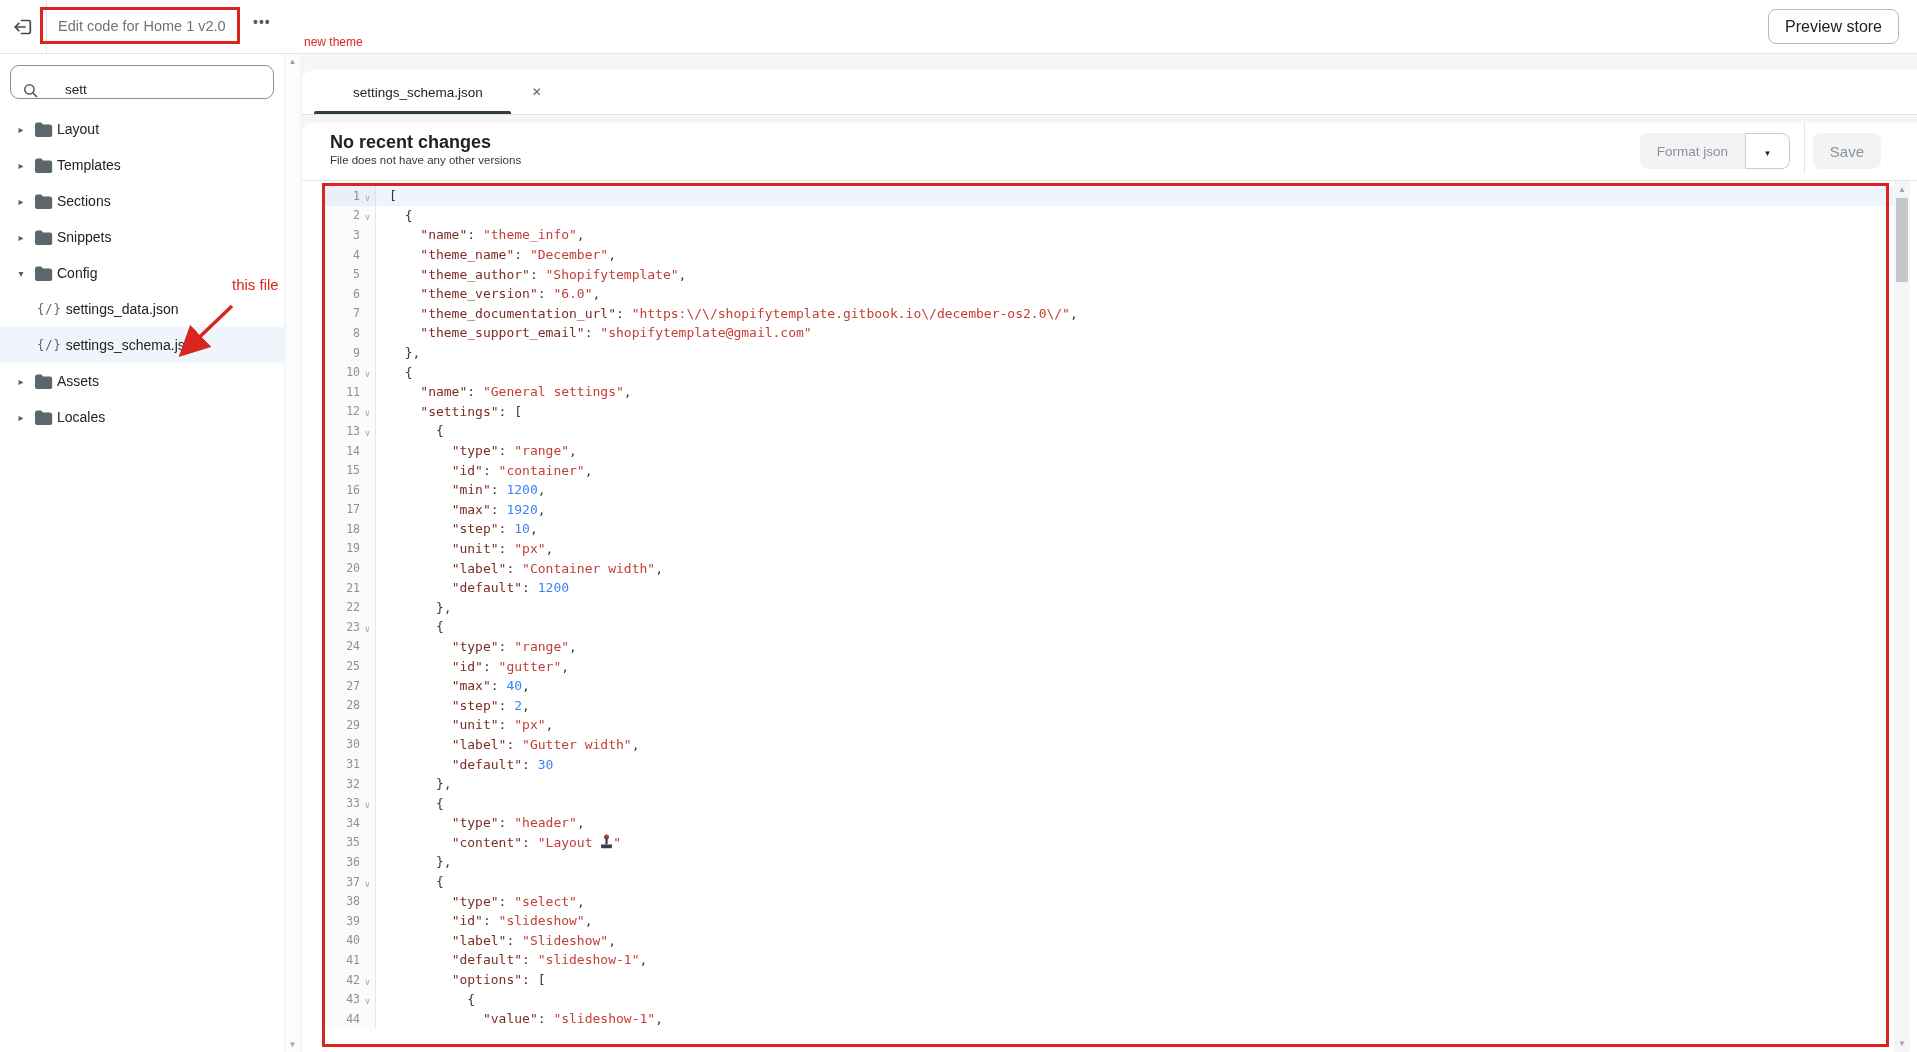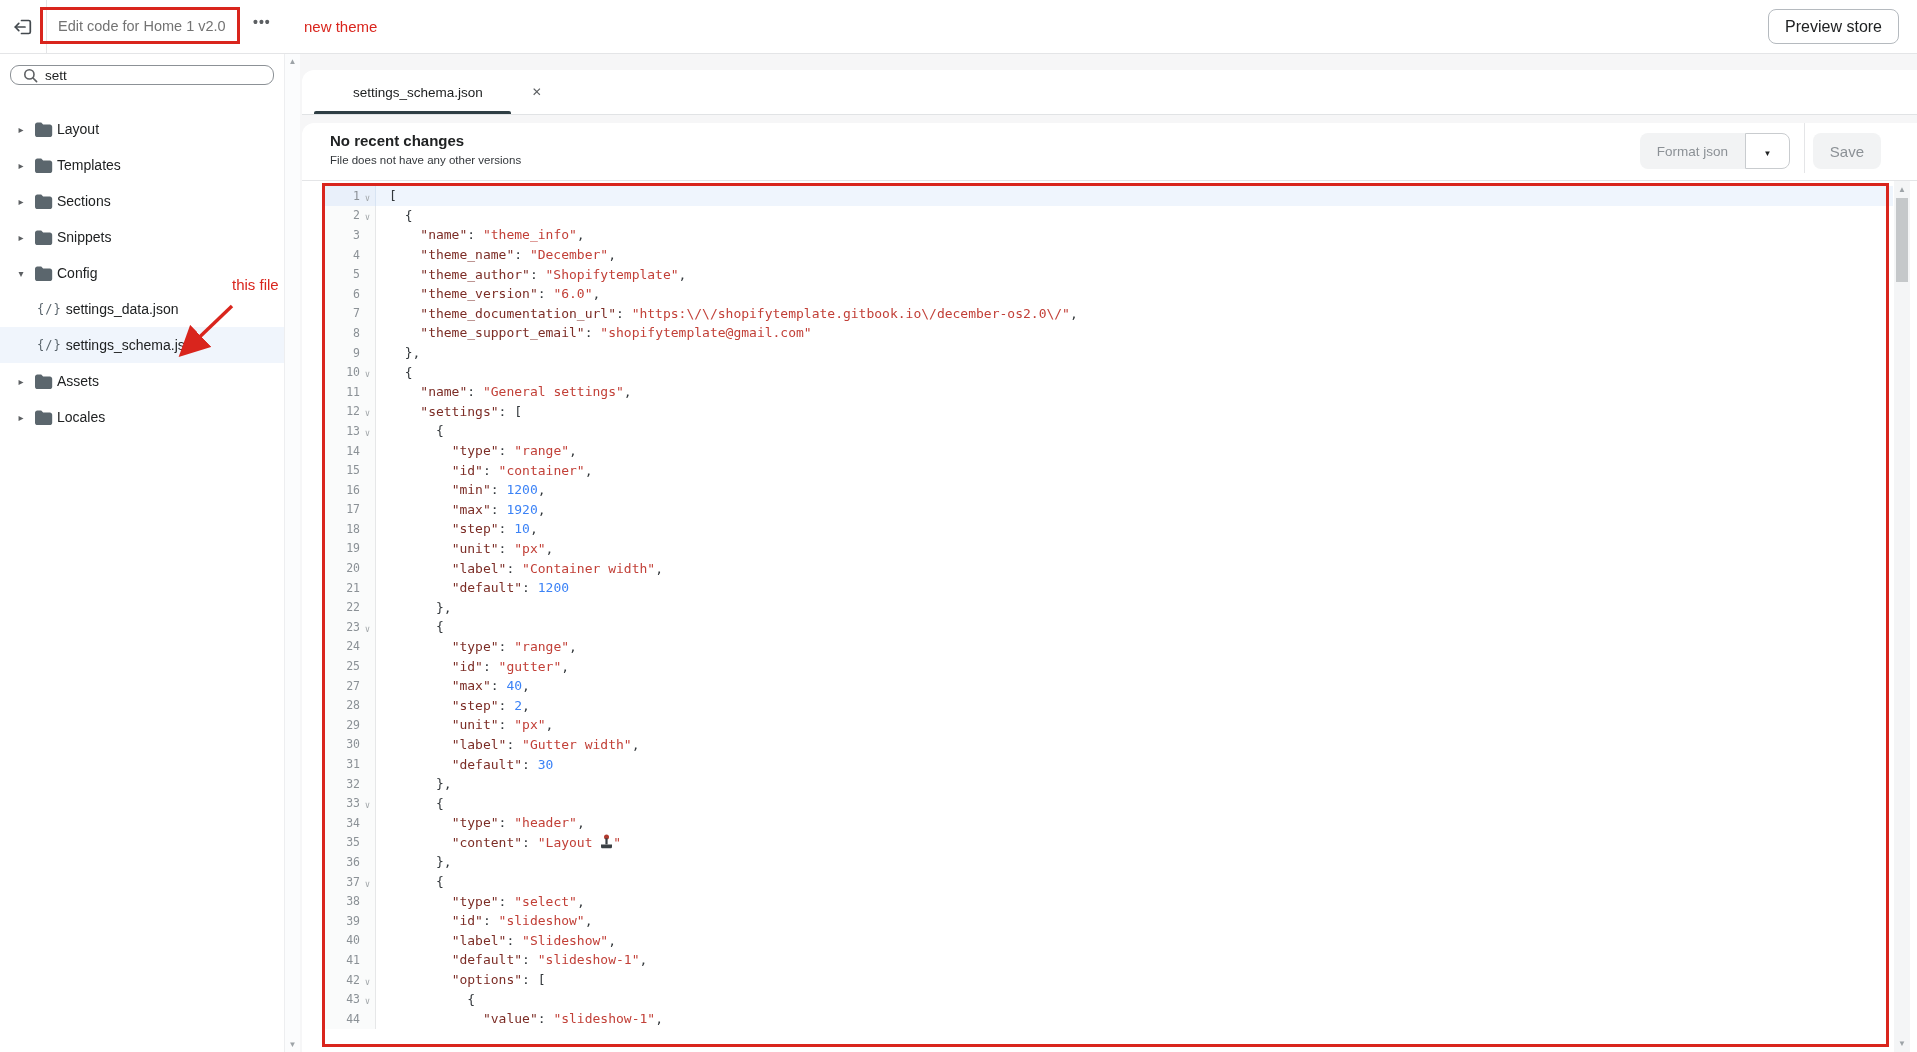--- a/index.html
+++ b/index.html
@@ -7,47 +7,47 @@
   
   .topbar{position:absolute;left:0;top:0;right:0;height:53px;background:#fff;border-bottom:1px solid #e4e5e7;z-index:20}
   .back-btn{position:absolute;left:0;top:0;width:47px;height:53px;background:#fff;border:none;border-right:1px solid #e4e5e7;cursor:pointer;display:flex;align-items:center;justify-content:center}
   .page-title{position:absolute;left:58px;top:18px;font-size:14.5px;color:#737373;white-space:nowrap}
   .more-btn{position:absolute;left:247px;top:13px;border:none;background:none;color:#5c5f62;font-size:14px;font-weight:700;letter-spacing:1px;cursor:pointer}
   .preview-btn{position:absolute;right:18px;top:9px;height:35px;padding:0 16px;background:#fff;border:1px solid #b5babf;border-radius:8px;font-size:16px;color:#202223;font-family:inherit;cursor:pointer}
   
   .annot{color:#d9251d}
   .annot-box{position:absolute;border:3px solid #d9251d;box-sizing:border-box;pointer-events:none;z-index:30;background:transparent}
   .title-annot{left:40px;top:7px;width:200px;height:37px}
-  .new-theme{position:absolute;left:304px;top:18px;font-size:15px;z-index:30}
+  .new-theme{position:absolute;left:304px;top:35px;font-size:12px;z-index:30}
   .this-file{position:absolute;left:232px;top:222px;font-size:15px;z-index:30}
   .annot-arrow{position:absolute;left:168px;top:240px;z-index:30;pointer-events:none}
   
   .sidebar{position:absolute;left:0;top:54px;width:284px;bottom:0;background:#fff}
-  .search-box{position:absolute;left:10px;top:11px;width:264px;height:20px;border:1px solid #8c9196;border-radius:9px;display:flex;align-items:center;gap:5px;padding:0 12px;box-sizing:border-box;background:#fff}
+  .search-box{position:absolute;left:10px;top:11px;width:264px;height:34px;border:1px solid #8c9196;border-radius:9px;display:flex;align-items:flex-end;gap:25px;padding:0 12px;box-sizing:border-box;background:#fff}
   .search-box input{border:none;outline:none;font-size:13.5px;color:#202223;width:100%;font-family:inherit;background:transparent}
   .tree{position:absolute;left:0;right:0;top:57px}
   .trow{height:36px;display:flex;align-items:center;font-size:14px;color:#202223;cursor:pointer}
   .trow .chev{width:16px;text-align:center;color:#5c5f62;font-size:10px;margin-left:13px;flex:none}
   .trow .ficon-folder{margin-left:5px;display:flex;flex:none}
   .trow .tlabel{margin-left:4px;white-space:nowrap}
   .trow.file{padding-left:37px}
   .trow.file .ficon{color:#57626a;font-family:"DejaVu Sans Mono",monospace;font-size:12px;letter-spacing:1px;flex:none}
   .trow.sel{background:#f0f5fc}
   .sb-scroll{position:absolute;left:284px;top:54px;width:15px;bottom:0;background:#fbfcfd;border-left:1px solid #edeef0;z-index:5}
   .scroll-arrow{position:absolute;left:0;right:0;text-align:center;font-size:8px;color:#9da3a7;cursor:pointer}
   
   .main{position:absolute;left:300px;top:54px;right:0;bottom:0;background:#f6f6f7}
   .tabbar{position:absolute;left:2px;top:16px;right:0;height:45px;background:#fff;border-radius:12px 0 0 0;border-bottom:1px solid #e1e3e5;box-sizing:border-box}
   .tab{position:relative;display:inline-flex;height:100%;align-items:center;padding-left:51px;cursor:pointer}
   .tab-label{font-size:13.5px;color:#202223}
   .tab-close{margin-left:45px;color:#5c5f62;font-size:12px;padding:2px 4px;cursor:pointer}
   .tab-underline{position:absolute;left:12px;bottom:0;width:197px;height:3px;background:#2f3e44;border-radius:2px 2px 0 0}
   .card{position:absolute;left:2px;top:69px;right:0;bottom:0;background:#fff;border-radius:12px 0 0 0}
   .card-header{position:relative;height:57px;border-bottom:1px solid #e4e5e7}
-  .hdr-title{position:absolute;left:28px;top:9px;font-size:15px;font-weight:700;color:#202223}
+  .hdr-title{position:absolute;left:28px;top:9px;font-size:18px;font-weight:700;color:#202223}
   .hdr-sub{position:absolute;left:28px;top:31px;font-size:11.5px;color:#33373b}
   .format-group{position:absolute;right:127px;top:10px;display:flex}
   .btn-format{height:36px;padding:0 17px;background:#f2f3f4;color:#8c9196;border:none;border-radius:8px 0 0 8px;font-size:13.5px;font-family:inherit;cursor:default}
   .btn-caret{height:36px;width:45px;background:#fff;border:1px solid #c9cccf;border-radius:0 8px 8px 0;color:#202223;box-sizing:border-box;cursor:pointer}
   .caret{font-size:8px;color:#202223}
   .vdiv{position:absolute;right:112px;top:0;height:50px;width:1px;background:#e4e5e7}
   .btn-save{position:absolute;right:36px;top:10px;height:36px;padding:0 17px;background:#f2f3f4;color:#8c9196;border:none;border-radius:8px;font-size:15px;font-family:inherit;cursor:default}
   
   .editor{position:absolute;left:20px;top:58px;right:24px;bottom:0;padding-top:5px;font-family:"DejaVu Sans Mono",monospace;overflow:hidden;background:#fff}
   .crow{display:flex;height:19.6px;align-items:center}

